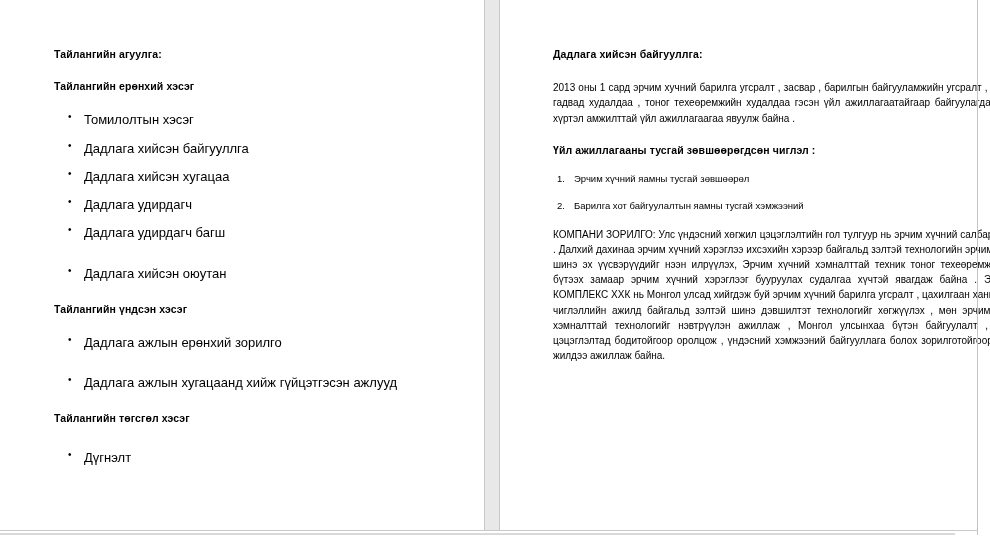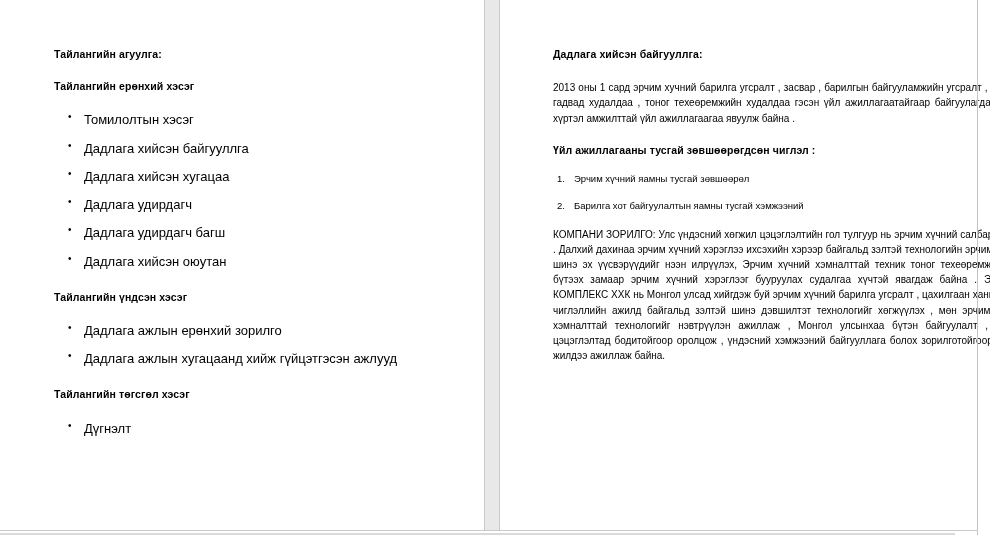--- a/index.html
+++ b/index.html
@@ -114,20 +114,21 @@
   }
   ul.doc-list li {
     position: relative;
     font-size: 13px;
     line-height: 1.25;
     padding: 0 0 0 30px;
     margin: 0 0 12px 0;
   }
   ul.doc-list li:last-child {
     margin-bottom: 0;
+    margin-top: 24px;
   }
   ul.doc-list li::before {
     content: "\2022";
     position: absolute;
     left: 14px;
     top: -1px;
     font-size: 10px;
     line-height: 1.25;
   }
 

